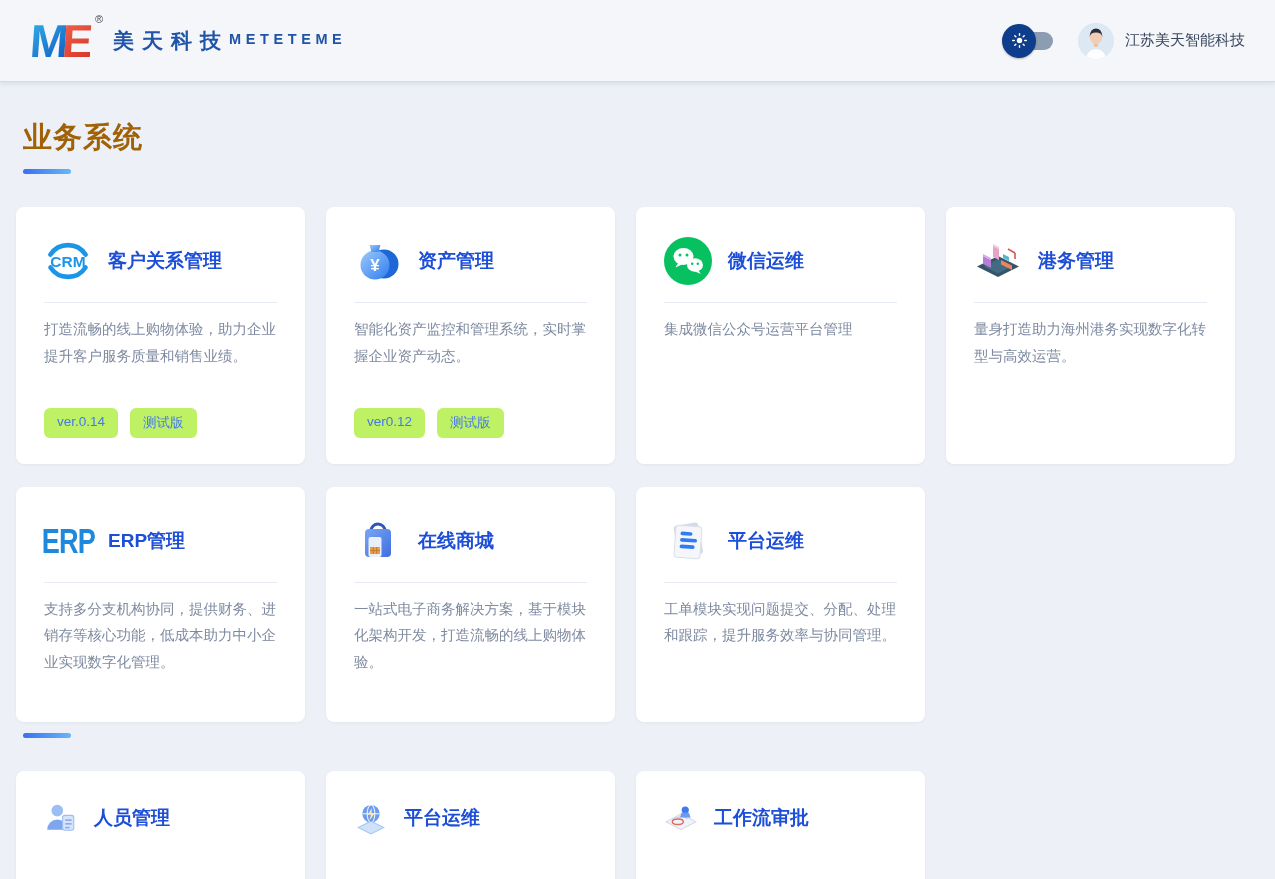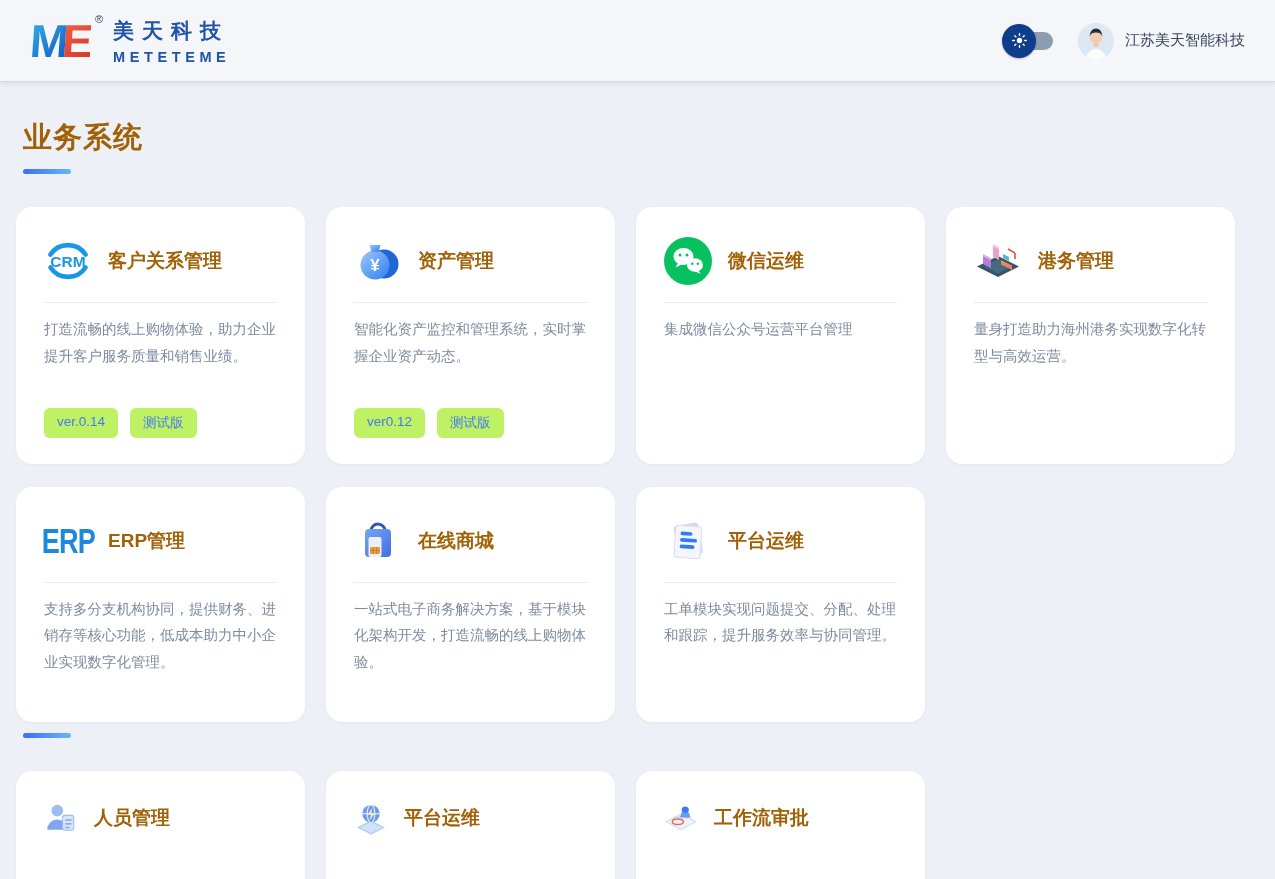--- a/index.html
+++ b/index.html
@@ -24,21 +24,21 @@
   .mark-letter{ font-size:46px; font-weight:900; letter-spacing:-2px; }
   .mark-m{ color:#1a7fd4;
     background-image:linear-gradient(135deg,#35b2e8 0%,#1565c8 85%);
     -webkit-background-clip:text; background-clip:text; -webkit-text-fill-color:transparent;
     transform:skewX(-4deg); }
   .mark-e{ color:#e8503a; margin-left:-4px;
     background-image:linear-gradient(135deg,#f2644d 0%,#d93a2b 85%);
     -webkit-background-clip:text; background-clip:text; -webkit-text-fill-color:transparent;
     transform:skewX(-4deg); }
   .mark-reg{ position:absolute; top:-4px; right:-2px; font-size:11px; color:#4a4a55; font-weight:400; }
-  .logo-text{ display:flex; flex-direction:column; }
+  .logo-text{ display:flex; flex-direction:row; }
   .logo-cn{ font-size:21px; font-weight:700; color:#1f54a8; letter-spacing:8px; }
   .logo-en{ font-size:14.5px; font-weight:700; color:#1f54a8; letter-spacing:4.6px; margin-top:4px; }
 
   .header-right{ display:flex; align-items:center; gap:24px; }
   .theme-toggle{ position:relative; width:52px; height:34px; cursor:pointer; }
   .toggle-track{ position:absolute; left:9px; top:8px; width:42px; height:18px; background:#8c9cb1; border-radius:10px; }
   .toggle-knob{ position:absolute; left:0; top:0; width:34px; height:34px; background:#0e3d8c; border-radius:50%;
     display:flex; align-items:center; justify-content:center; box-shadow:0 1px 2px rgba(0,0,0,.25); }
   .user-chip{ display:flex; align-items:center; gap:11px; cursor:pointer; }
   .avatar{ width:36px; height:36px; border-radius:50%; overflow:hidden; background:#dce9f5; flex:none; }
@@ -46,28 +46,28 @@
 
   
   .main{ padding:36px 40px 0 16px; }
   .section-title{ font-size:29px; font-weight:800; color:#a16207; margin-left:7px; letter-spacing:1px; }
   .title-underline{ width:48px; height:5px; border-radius:3px; margin:11px 0 0 7px;
     background:linear-gradient(90deg,#3a6ff2 0%,#66b8f6 100%); }
   .grid{ display:grid; grid-template-columns:repeat(4,1fr); gap:23px 21px; margin-top:33px; }
   .section-gap{ margin-top:26px; }
 
   .card{
-    background:#ffffff; border-radius:16px; padding:30px 28px 26px;
+    background:#ffffff; border-radius:8px; padding:30px 28px 26px;
     min-height:235px; display:flex; flex-direction:column;
     box-shadow:0 1px 3px rgba(30,50,90,.06); cursor:pointer;
   }
   .card-head{ display:flex; align-items:center; gap:16px; }
   .card-icon{ width:48px; height:48px; flex:none; display:flex; align-items:center; justify-content:center; }
   .card-icon.small{ width:34px; height:34px; }
-  .card-title{ font-size:19px; font-weight:700; color:#a16207; }
+  .card-title{ font-size:19px; font-weight:700; color:#1d4ed8; }
   .card-divider{ height:1px; background:#e6ebf3; margin-top:17px; }
   .card-desc{ font-size:14.5px; color:#7e8aa0; line-height:1.85; margin-top:13px; }
   .badge-row{ display:flex; gap:12px; margin-top:auto; padding-top:14px; }
   .badge{ background:#bef264; color:#4478f1; font-size:13.5px; padding:6px 13px; border-radius:6px;margin-top:24px; }
 
   .erp-text{ font-size:33px; font-weight:800; color:#1e88dd; letter-spacing:-1px;
     transform:scale(.82,1.08); transform-origin:center; white-space:nowrap; }
 </style>
 </head>
 <body>

